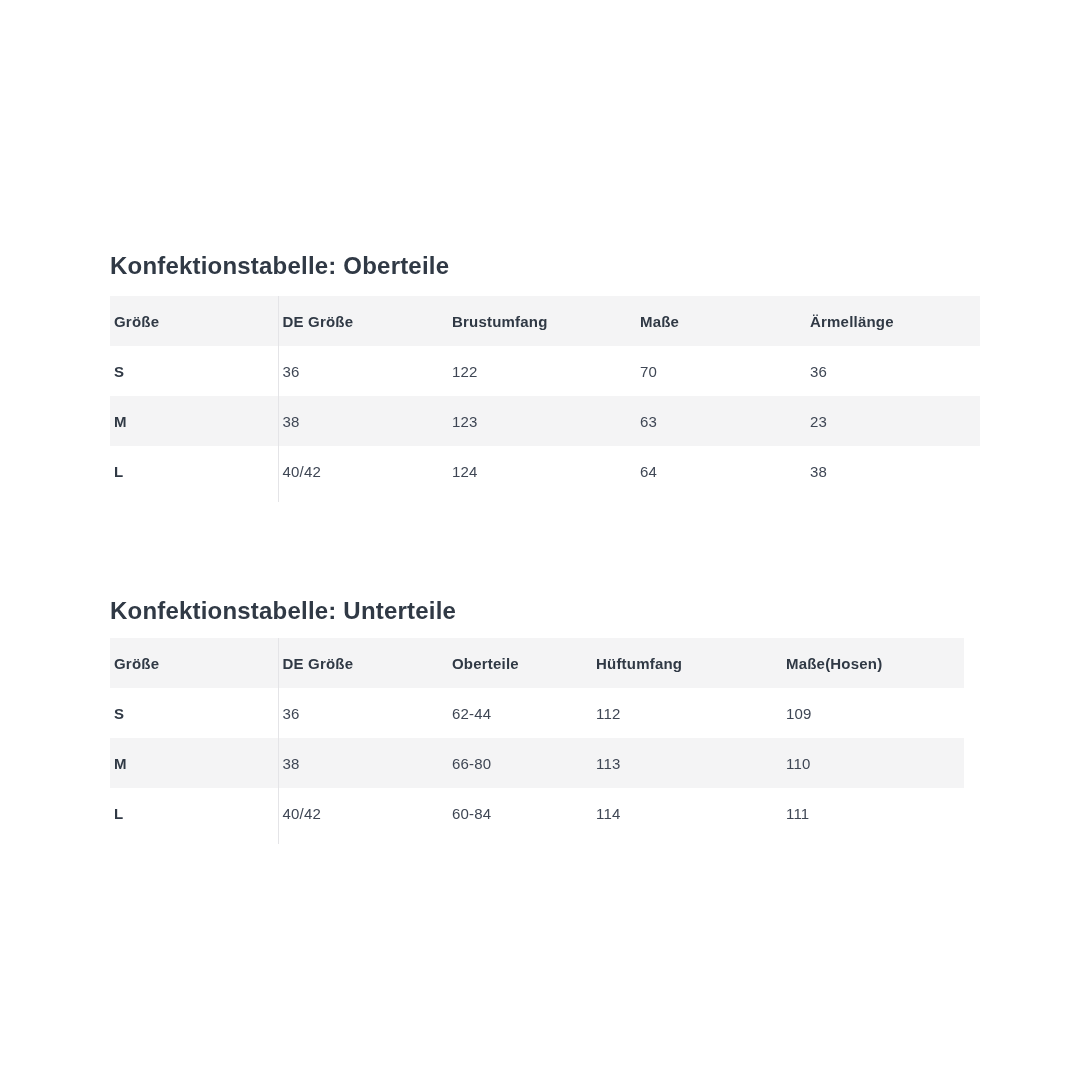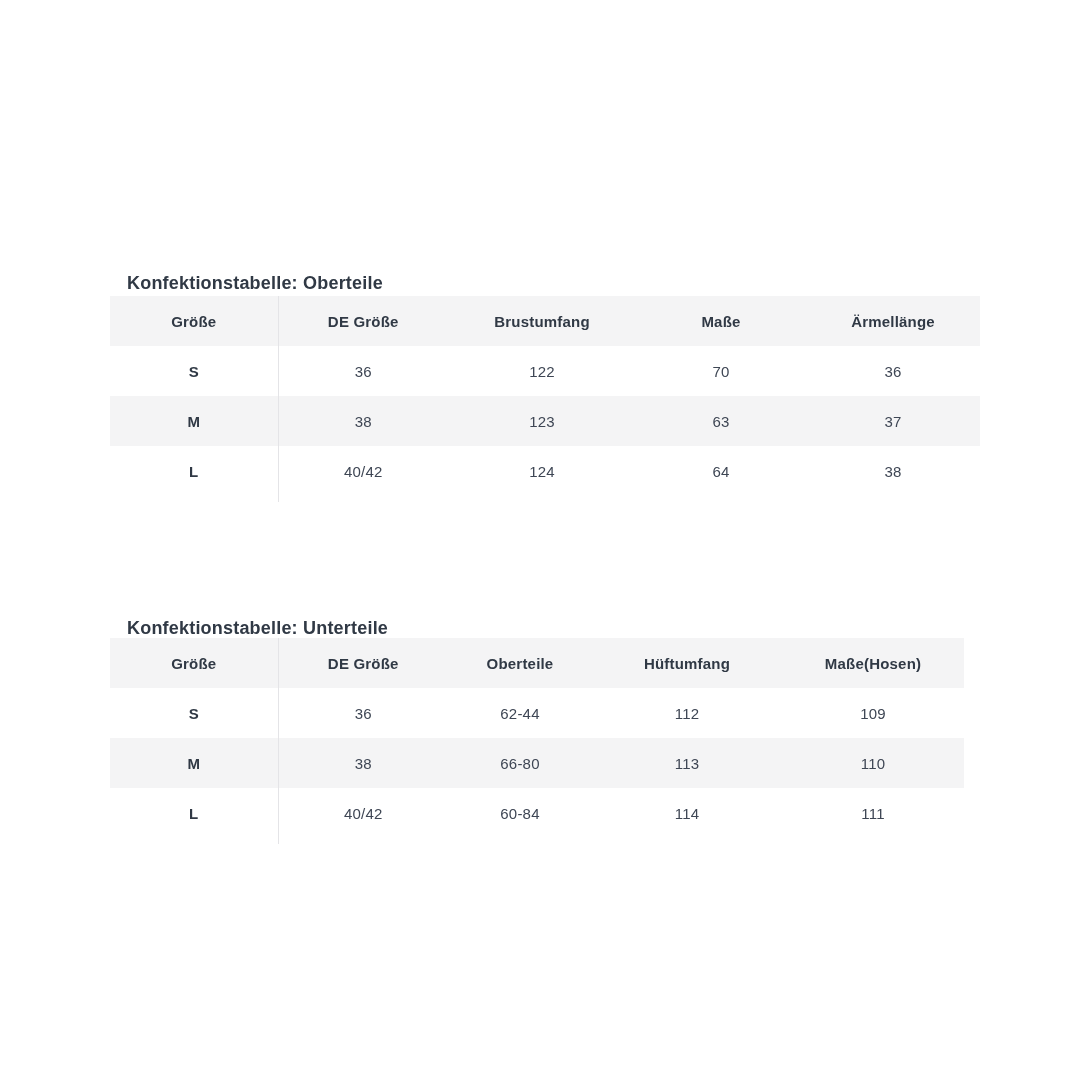--- a/index.html
+++ b/index.html
@@ -11,22 +11,22 @@
     position: relative;
     width: 1080px;
     height: 1080px;
     background: var(--background, #ffffff);
     font-family: "Liberation Sans", sans-serif;
     overflow: hidden;
   }
   .tbl-title {
     position: absolute;
     left: 110px;
-    margin: 17px;
-    font-size: 18px;
+    margin: 0;
+    font-size: 24px;
     line-height: 20px;
     font-weight: 700;
     letter-spacing: 0.2px;
     color: var(--heading, #303945);
   }
   #title-oberteile  { top: 256px; }
   #title-unterteile { top: 601px; }
 
   table.size-table {
     position: absolute;
@@ -36,21 +36,21 @@
     font-size: 15px;
     color: var(--text, #3e4654);
   }
   #table-oberteile  { top: 296px; width: 870px; }
   #table-unterteile { top: 638px; width: 854px; }
 
   .size-table th,
   .size-table td {
     height: 50px;
     padding: 0 4px;
-    text-align: center;
+    text-align: left;
     vertical-align: middle;
     font-weight: 400;
     letter-spacing: 0.2px;
     overflow: hidden;
     white-space: nowrap;
   }
   .size-table thead tr {
     background: var(--row-alt, #f4f4f5);
   }
   .size-table th {
@@ -108,21 +108,21 @@
         <td>36</td>
         <td>122</td>
         <td>70</td>
         <td>36</td>
       </tr>
       <tr>
         <td>M</td>
         <td>38</td>
         <td>123</td>
         <td>63</td>
-        <td>37</td>
+        <td>23</td>
       </tr>
       <tr>
         <td>L</td>
         <td>40/42</td>
         <td>124</td>
         <td>64</td>
         <td>38</td>
       </tr>
     </tbody>
   </table>

